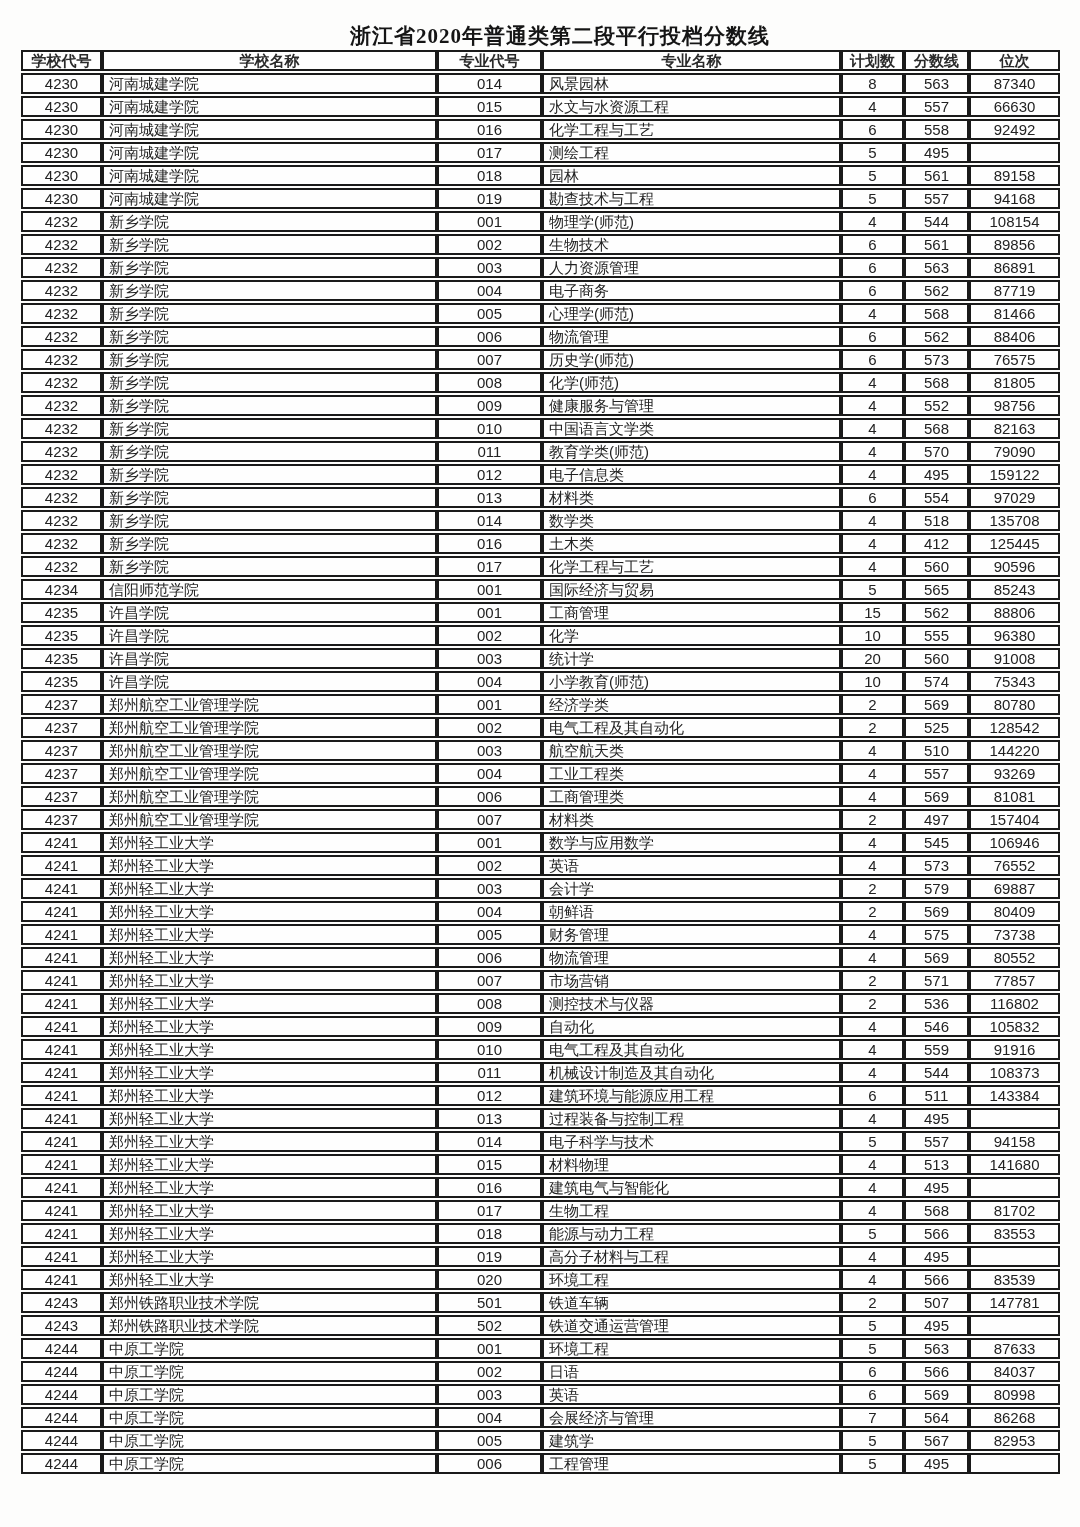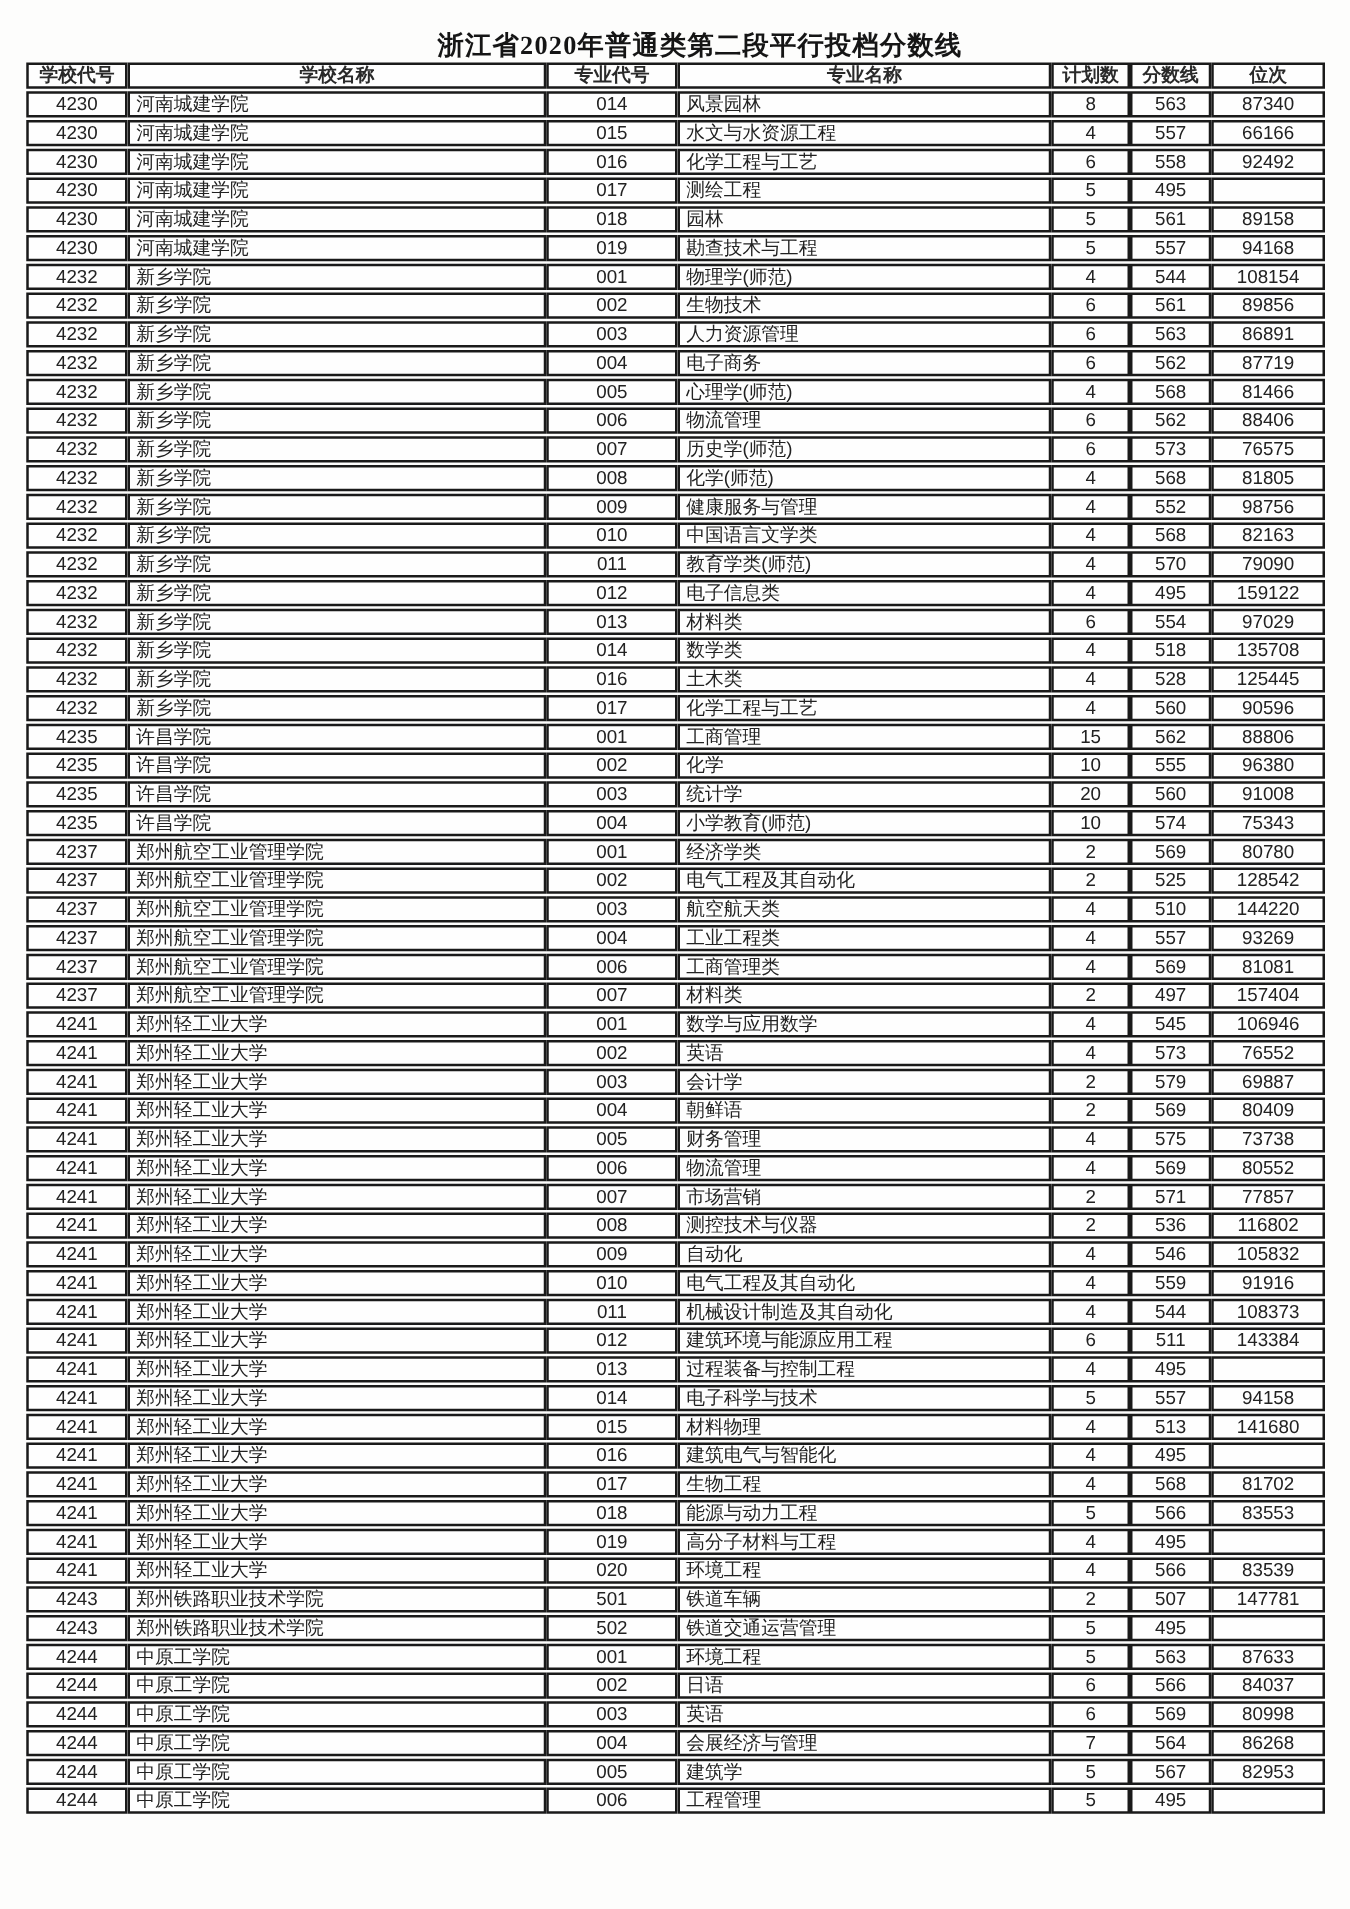--- a/index.html
+++ b/index.html
@@ -95,21 +95,21 @@
           <td>563</td>
           <td>87340</td>
         </tr>
         <tr>
           <td>4230</td>
           <td class="left">河南城建学院</td>
           <td>015</td>
           <td class="left">水文与水资源工程</td>
           <td>4</td>
           <td>557</td>
-          <td>66166</td>
+          <td>66630</td>
         </tr>
         <tr>
           <td>4230</td>
           <td class="left">河南城建学院</td>
           <td>016</td>
           <td class="left">化学工程与工艺</td>
           <td>6</td>
           <td>558</td>
           <td>92492</td>
         </tr>
@@ -265,31 +265,40 @@
           <td>4</td>
           <td>518</td>
           <td>135708</td>
         </tr>
         <tr>
           <td>4232</td>
           <td class="left">新乡学院</td>
           <td>016</td>
           <td class="left">土木类</td>
           <td>4</td>
-          <td>528</td>
+          <td>412</td>
           <td>125445</td>
         </tr>
         <tr>
           <td>4232</td>
           <td class="left">新乡学院</td>
           <td>017</td>
           <td class="left">化学工程与工艺</td>
           <td>4</td>
           <td>560</td>
           <td>90596</td>
+        </tr>
+        <tr>
+          <td>4234</td>
+          <td class="left">信阳师范学院</td>
+          <td>001</td>
+          <td class="left">国际经济与贸易</td>
+          <td>5</td>
+          <td>565</td>
+          <td>85243</td>
         </tr>
         <tr>
           <td>4235</td>
           <td class="left">许昌学院</td>
           <td>001</td>
           <td class="left">工商管理</td>
           <td>15</td>
           <td>562</td>
           <td>88806</td>
         </tr>

